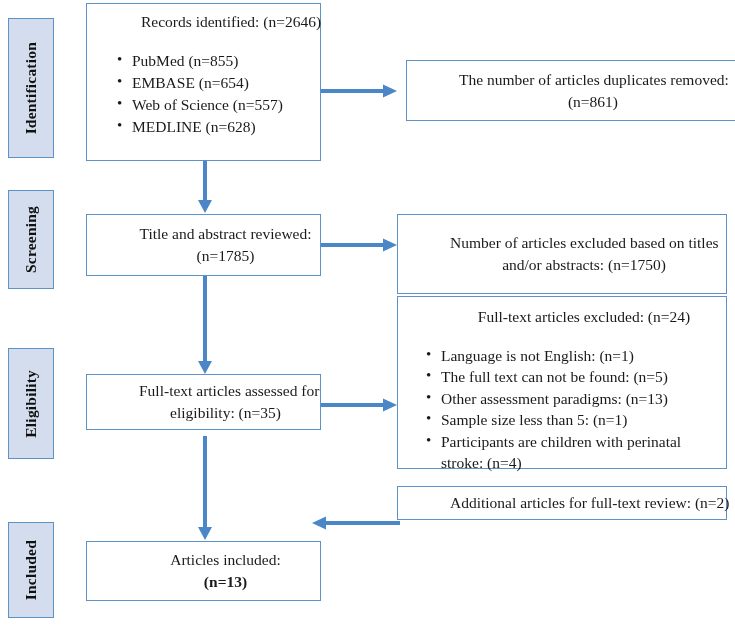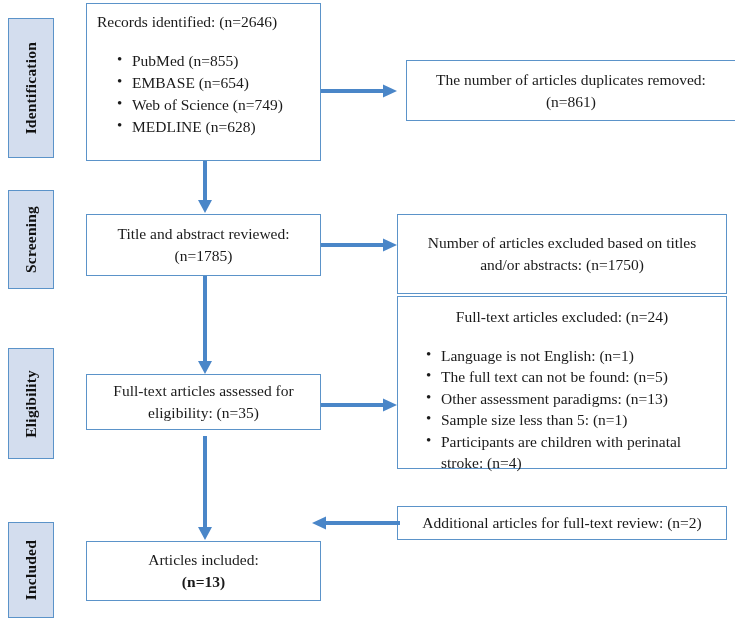--- a/index.html
+++ b/index.html
@@ -54,20 +54,21 @@
   .box .inner.topflow {
     position: static;
     transform: none;
     padding: 7px 10px 0 10px;
   }
   .line {
     font-size: 15.5px;
     line-height: 1.42;
     text-align: center;
     white-space: nowrap;
+    margin-left: 44px;
   }
   .line.left { text-align: left; }
   .bold { font-weight: bold; }
 
   ul.bullets {
     margin: 17px 0 0 0;
     padding: 0 0 0 20px;
     list-style: none;
   }
   ul.bullets li {
@@ -112,21 +113,21 @@
   <div class="stage-label" style="left:8px; top:522px; width:46px; height:96px;">
     <span>Included</span>
   </div>
 
   <div class="box" style="left:86px; top:3px; width:235px; height:158px;">
     <div class="inner topflow">
       <div class="line left">Records identified: (n=2646)</div>
       <ul class="bullets">
         <li>PubMed (n=855)</li>
         <li>EMBASE (n=654)</li>
-        <li>Web of Science (n=749)</li>
+        <li>Web of Science (n=557)</li>
         <li>MEDLINE (n=628)</li>
       </ul>
     </div>
   </div>
 
   <div class="box" style="left:406px; top:60px; width:330px; height:61px;">
     <div class="inner">
       <div class="line">The number of articles duplicates removed:</div>
       <div class="line">(n=861)</div>
     </div>
@@ -159,21 +160,21 @@
       <ul class="bullets tight" style="padding-left:18px;">
         <li>Language is not English: (n=1)</li>
         <li>The full text can not be found: (n=5)</li>
         <li>Other assessment paradigms: (n=13)</li>
         <li>Sample size less than 5: (n=1)</li>
         <li style="padding-right:10px;">Participants are children with perinatal stroke: (n=4)</li>
       </ul>
     </div>
   </div>
 
-  <div class="box" style="left:397px; top:506px; width:330px; height:34px;">
+  <div class="box" style="left:397px; top:486px; width:330px; height:34px;">
     <div class="inner">
       <div class="line">Additional articles for full-text review: (n=2)</div>
     </div>
   </div>
 
   <div class="box" style="left:86px; top:541px; width:235px; height:60px;">
     <div class="inner">
       <div class="line">Articles included:</div>
       <div class="line bold">(n=13)</div>
     </div>

